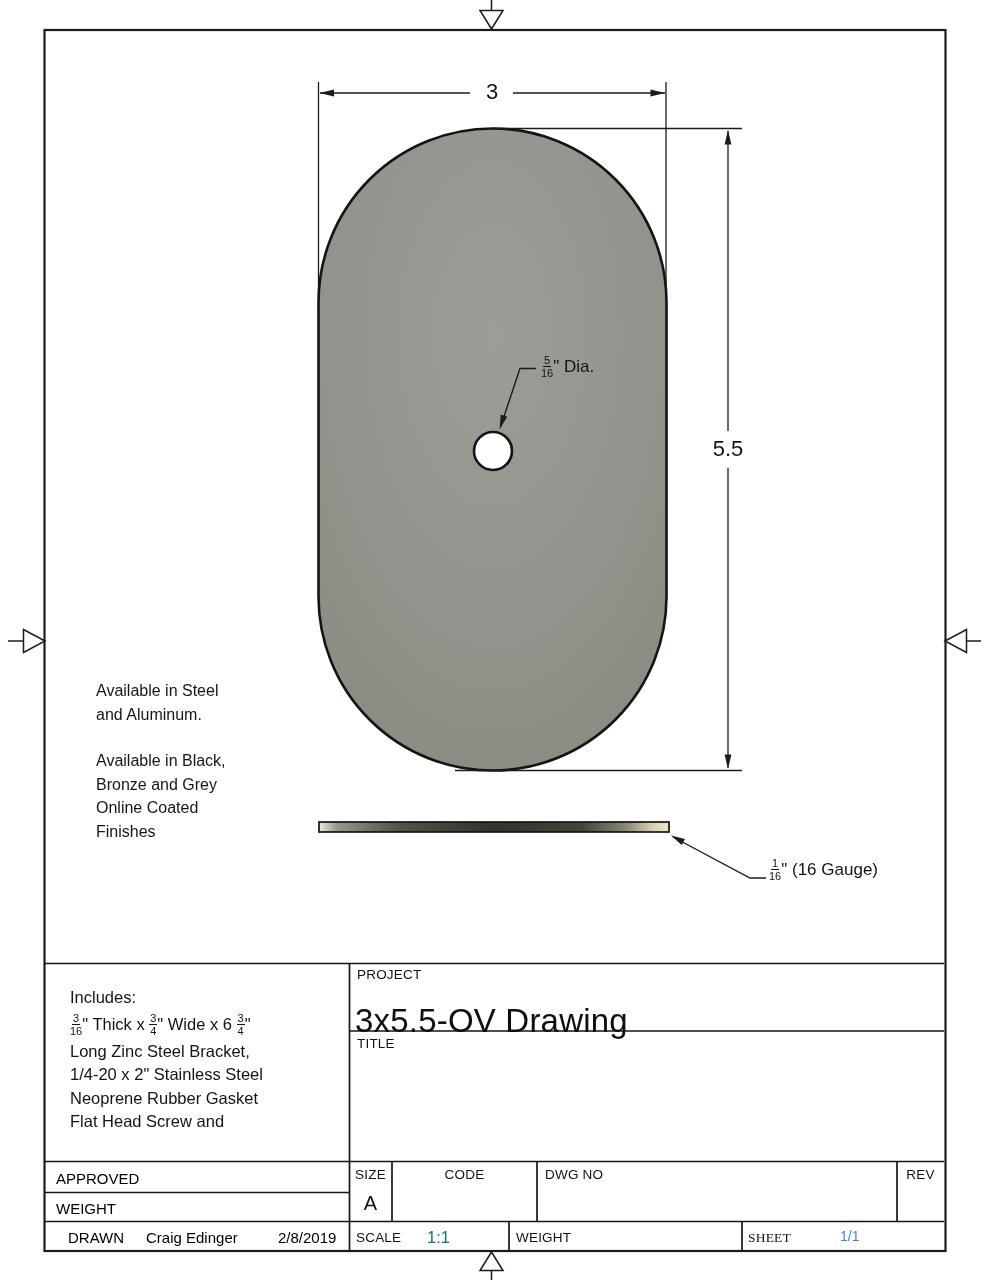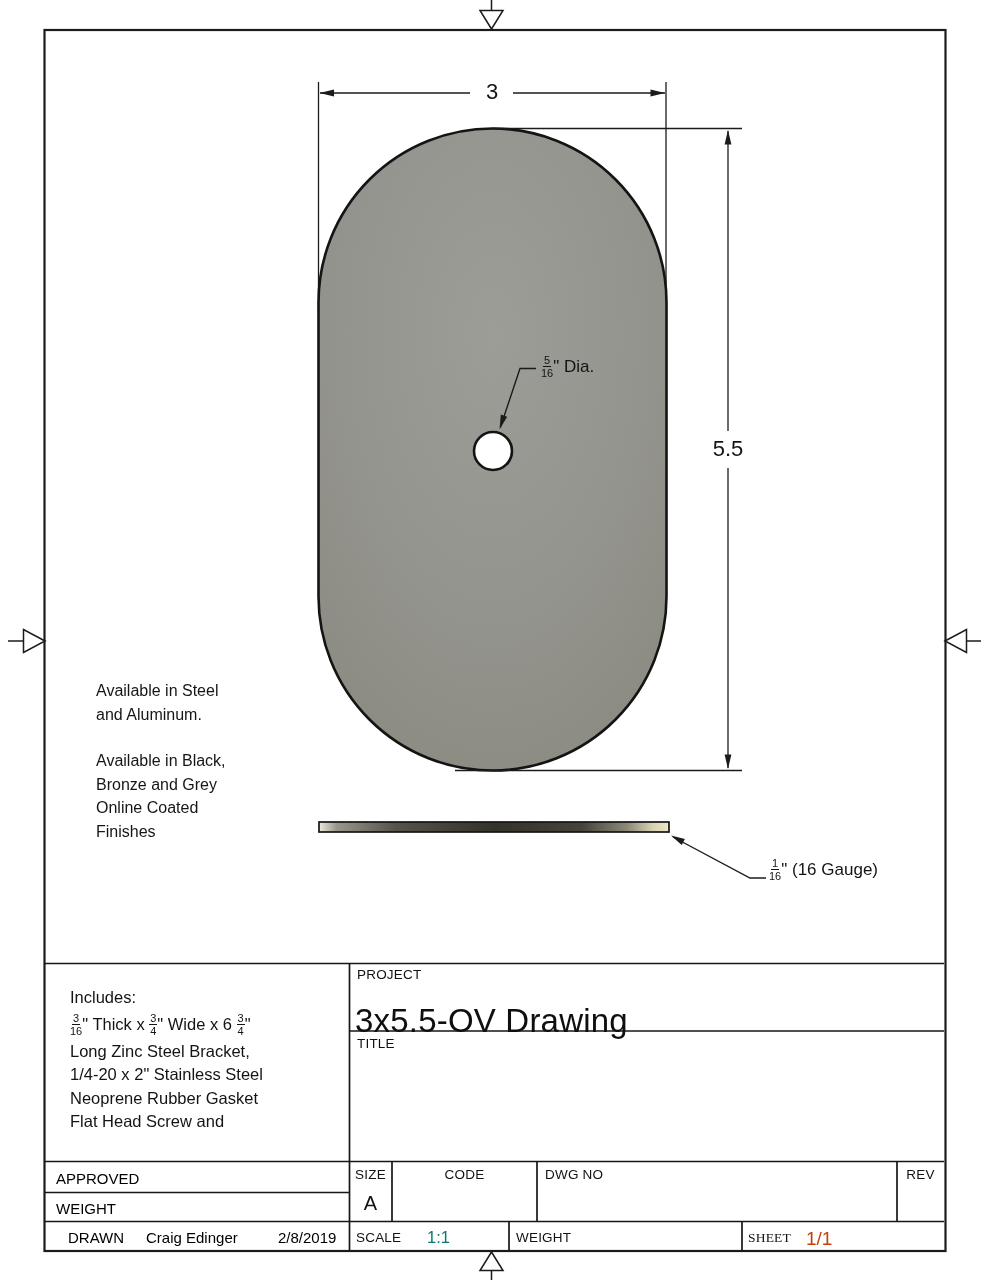--- a/index.html
+++ b/index.html
@@ -160,15 +160,15 @@
   <div class="lbl tb-small ctr" style="left:350px;top:1167px;width:41px;">SIZE</div>
   <div class="lbl ctr" style="left:350px;top:1192px;width:41px;font-size:20px;color:#121212;">A</div>
   <div class="lbl tb-small ctr" style="left:402px;top:1167px;width:125px;">CODE</div>
   <div class="lbl tb-small" style="left:545px;top:1167px;">DWG NO</div>
   <div class="lbl tb-small ctr" style="left:897px;top:1167px;width:47px;">REV</div>
 
   <div class="lbl tb-small" style="left:356px;top:1230px;">SCALE</div>
   <div class="lbl" style="left:427px;top:1228px;font-size:16.5px;color:#0f766e;">1:1</div>
   <div class="lbl tb-small" style="left:516px;top:1230px;">WEIGHT</div>
   <div class="lbl tb-small" style="left:748px;top:1230px;font-family:Liberation Serif, serif;">SHEET</div>
-  <div class="lbl" style="left:806px;top:1228px;font-size:19px;color:#c2410c;">1/1</div>
+  <div class="lbl" style="left:840px;top:1228px;font-size:14px;color:#3b82f6;">1/1</div>
 
 </div>
 
 </body></html>

